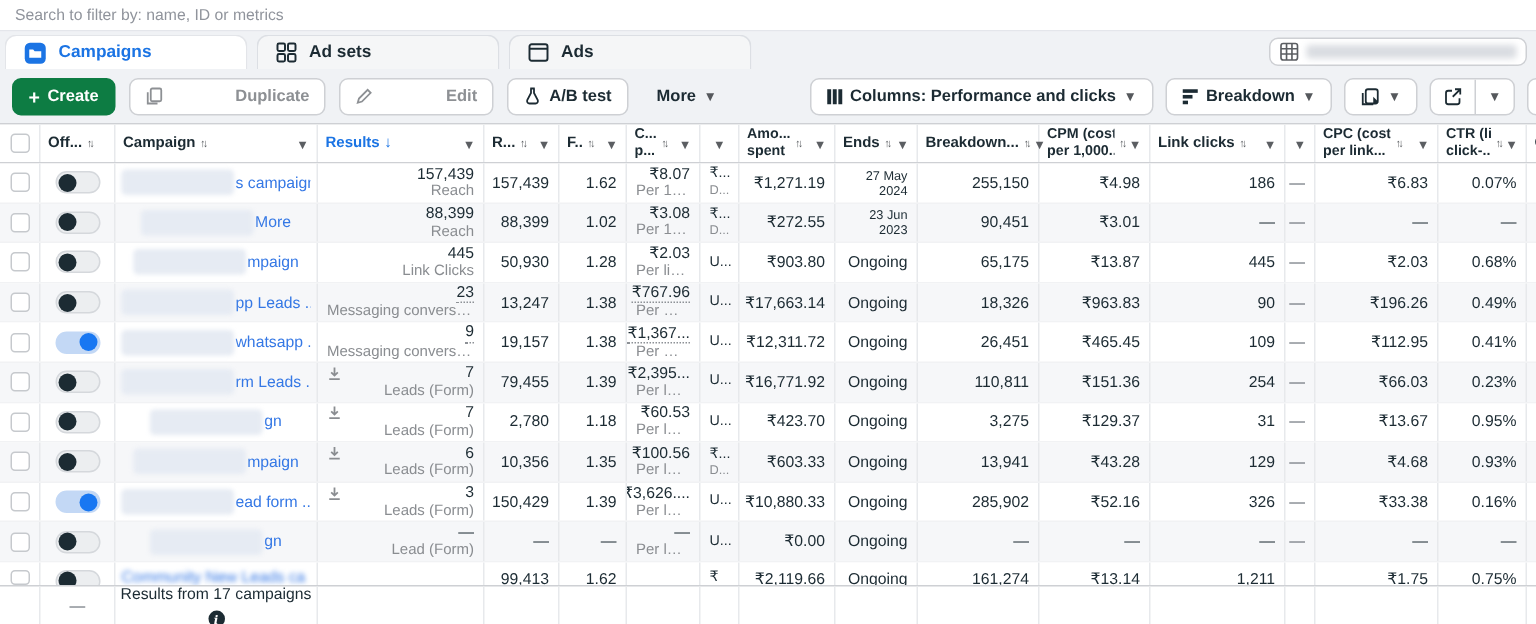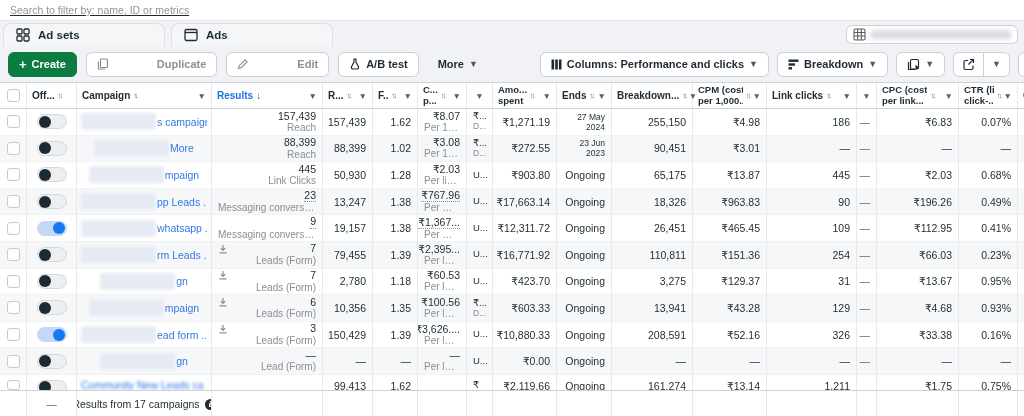--- a/index.html
+++ b/index.html
@@ -1,21 +1,21 @@
 <!DOCTYPE html>
 <html><head>
 <meta charset="utf-8">
 <style>
   * { margin:0; padding:0; box-sizing:border-box; }
   body { font-family:"Liberation Sans","DejaVu Sans",sans-serif; background:#fff; }
   .app { width:1024px; height:416px; overflow:hidden; background:#f0f2f5; position:relative; }
 
   
   .searchbar { height:21px; background:#fff; border-bottom:1px solid #e4e6eb; display:flex; align-items:center; }
-  .searchbar input { border:none; outline:none; width:100%; height:100%; font-size:10.5px; padding:0 10px; color:#1c2b33; font-family:inherit; background:transparent;text-decoration:underline; }
+  .searchbar input { border:none; outline:none; width:100%; height:100%; font-size:10.5px; padding:0 10px; color:#1c2b33; font-family:inherit; background:transparent; }
   .searchbar input::placeholder { color:#90949c; }
 
   
   .tabsrow { height:25px; display:flex; align-items:flex-end; padding-left:3px; }
   .tab { width:162px; height:23px; margin-right:6px; background:#f5f6f7; border:1px solid #dcdfe4; border-bottom:none; border-radius:8px 8px 0 0; display:flex; align-items:center; gap:8px; padding:0 12px; font-size:11.5px; font-weight:bold; color:#1c2b33; cursor:pointer; }
   .tab.active { background:#fff; color:#1b74e4; border-color:#e3e5e9; }
   .tabspacer { flex:1; }
   .datebox { width:172px; height:19px; background:#fff; border:1px solid #ced0d4; border-radius:6px; margin:0 6px 2px 0; display:flex; align-items:center; padding:0 6px; gap:5px; }
   .datebox .blurbar { flex:1; height:9px; background:#d9dce1; border-radius:2px; filter:blur(2px); }
 
@@ -76,33 +76,42 @@
   .cname.blurtext { filter:blur(1.6px); }
 
   .dlicon { flex:none; margin-right:auto; display:flex; }
   .budgetcell { font-size:9.5px; line-height:1.15; }
   .b2 { color:#8a8d91; font-size:8.5px; }
   .v-ends.small { font-size:8.5px; }
 
   
   .tfoot { position:absolute; left:0; bottom:0; width:1024px; height:26px; background:#fff; border-top:1px solid #ced0d4; }
   .tfoot .c { height:26px; }
-  .f-summary { flex-direction:row; align-items:center; gap:5px; font-size:10.5px; color:#1c2b33; white-space:nowrap; }
+  .f-summary { flex-direction:column; align-items:center; gap:5px; font-size:10.5px; color:#1c2b33; white-space:nowrap; }
   .infoicon { width:11px; height:11px; border-radius:50%; background:#1c2b33; color:#fff; font-size:8px; font-weight:bold; display:flex; align-items:center; justify-content:center; flex:none; font-family:"DejaVu Serif",serif; font-style:italic; }
 </style>
 </head>
 <body>
 
 <div class="app">
 
   <div class="searchbar">
     <input type="text" placeholder="Search to filter by: name, ID or metrics" style="">
   </div>
 
   <div class="tabsrow">
+    <div class="tab active">
+      <span class="icon">
+        <svg width="15" height="15" viewBox="0 0 15 15">
+            <rect x="0.5" y="0.5" width="14" height="14" rx="3.5" fill="#1b74e4"></rect>
+            <path d="M3.5 5h2.6l1 1.1h4.4v4.4h-8z" fill="#fff"></path>
+          </svg>
+      </span>
+      <span>Campaigns</span>
+    </div>
     <div class="tab">
       <span class="icon">
         <svg width="14" height="14" viewBox="0 0 14 14" fill="none" stroke="#1c2b33" stroke-width="1.3">
             <rect x="1" y="1" width="5" height="5" rx="1"></rect>
             <rect x="8" y="1" width="5" height="5" rx="1"></rect>
             <rect x="1" y="8" width="5" height="5" rx="1"></rect>
             <rect x="8" y="8" width="5" height="5" rx="1"></rect>
           </svg>
       </span>
       <span>Ad sets</span>
@@ -834,21 +843,21 @@
     <div class="c budgetcell">
       <span class="b1">U...</span>
     </div>
     <div class="c num">
             <span class="v-spent">₹10,880.33</span>
           </div>
     <div class="c num">
             <span class="v-ends">Ongoing</span>
           </div>
     <div class="c num">
-            <span class="v-impr">208,591</span>
+            <span class="v-impr">285,902</span>
           </div>
     <div class="c num">
             <span class="v-cpm">₹52.16</span>
           </div>
     <div class="c num">
             <span class="v-clicks">326</span>
           </div>
     <div class="c num dash">
             <span class="v-extra">—</span>
           </div>

